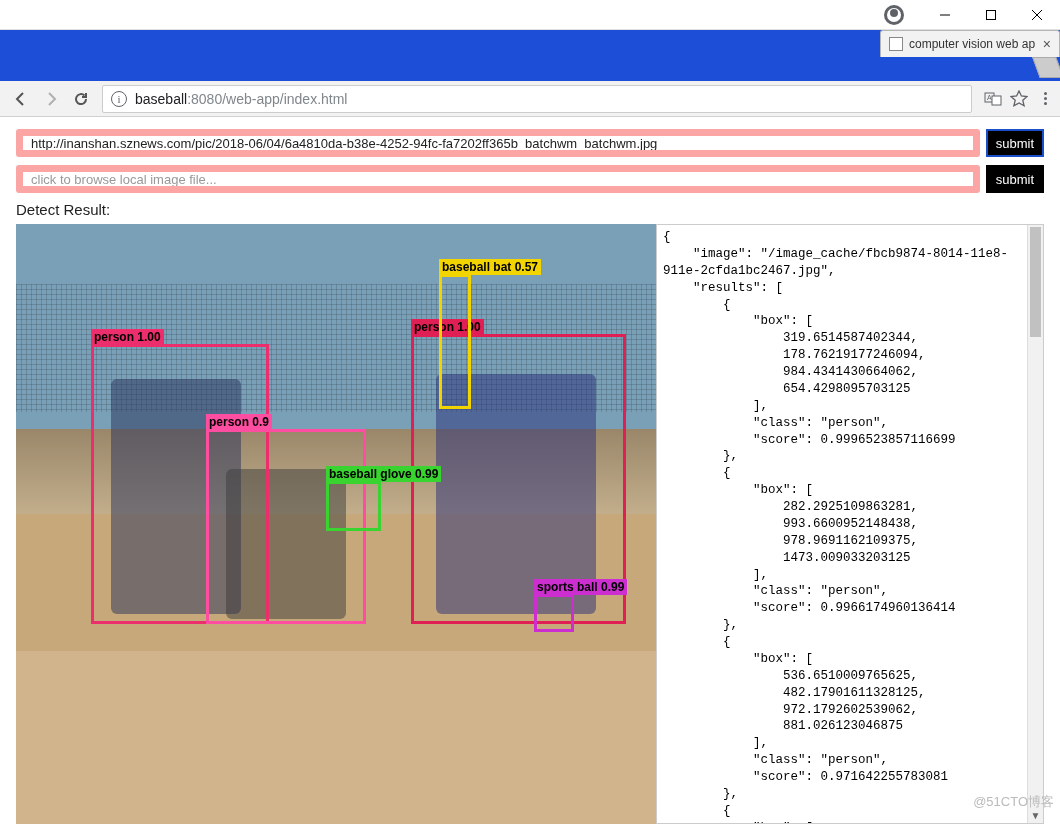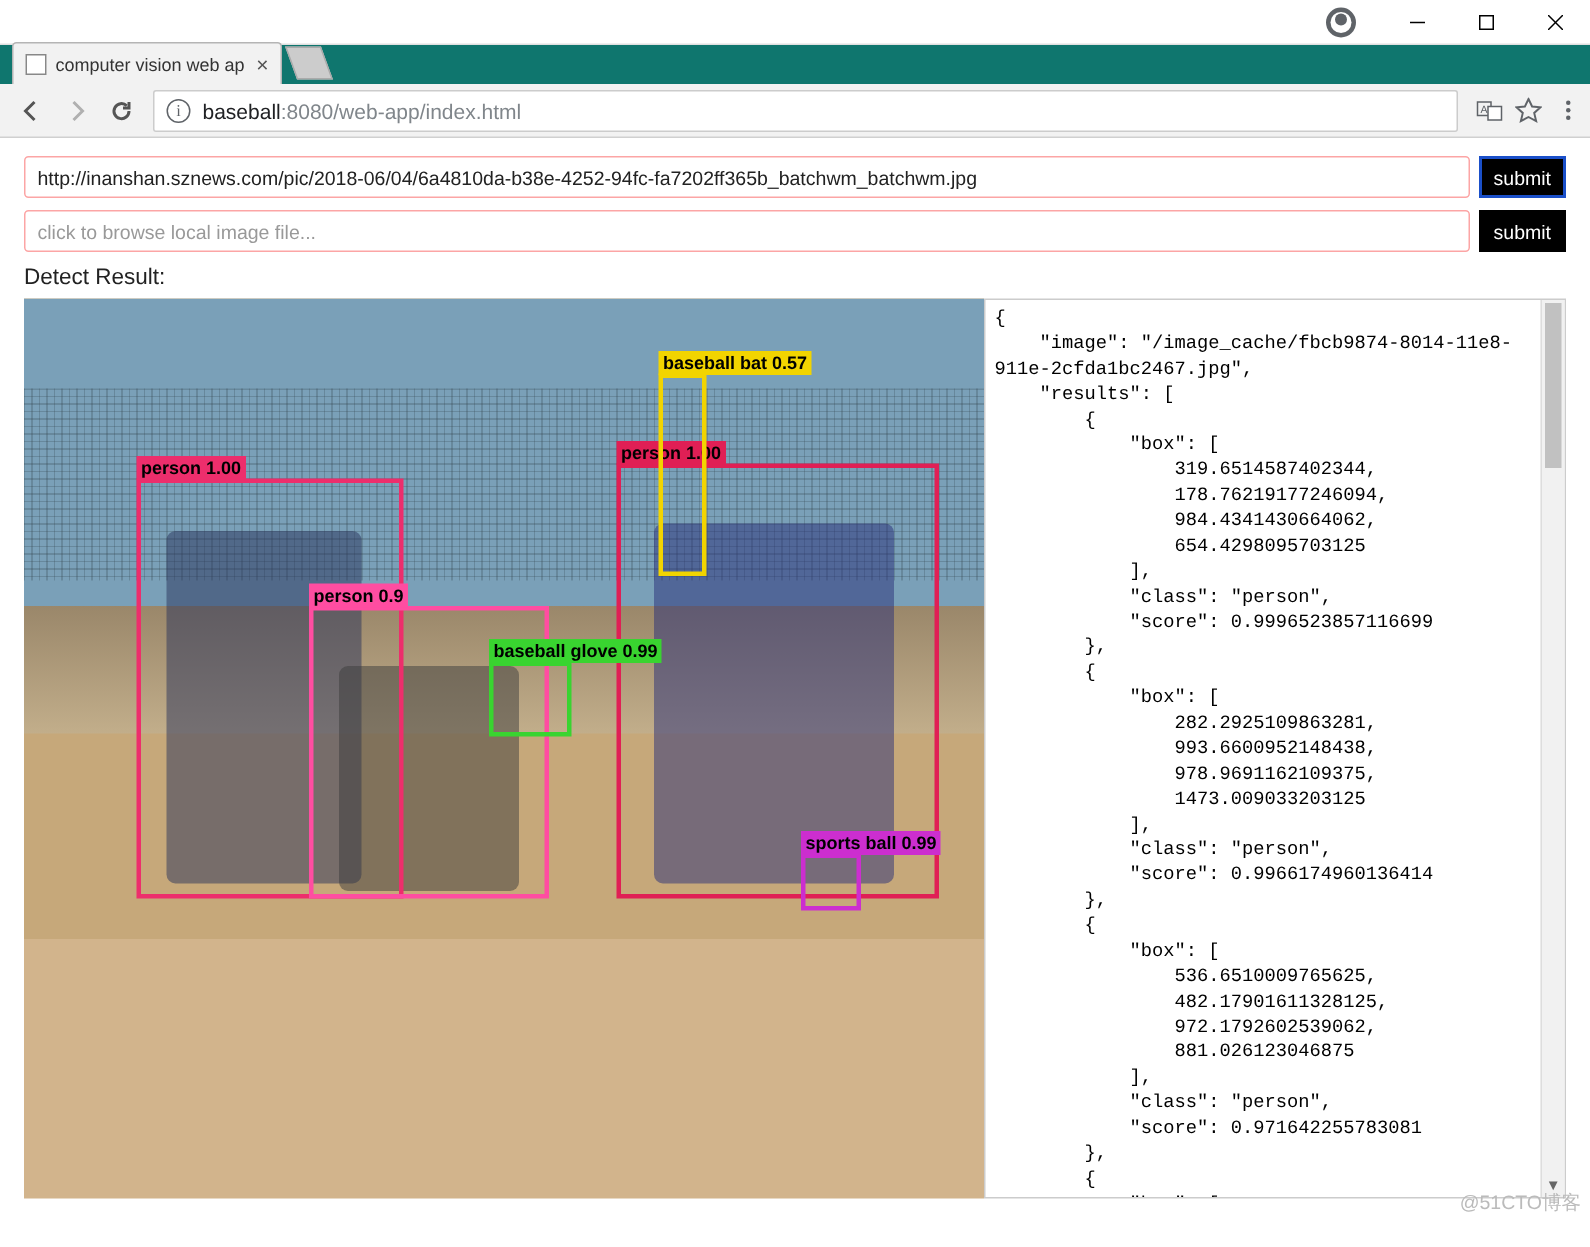--- a/index.html
+++ b/index.html
@@ -39,24 +39,25 @@
     background:#5f6368; z-index:2;
   }
   .winbtn {
     width: 46px; height: 30px;
     display:flex; align-items:center; justify-content:center;
     color:#000;
   }
   .winbtn svg { width:10px; height:10px; }
   
   .tabstrip {
-    height: 26px;
-    background: #0f766e;
+    height: 51px;
+    background: #1d4ed8;
     display:flex; align-items:flex-end;
     padding-left: 8px;
+    flex-direction: column;
   }
   .tab {
     height: 28px;
     background:#f2f2f2;
     border:1px solid #b5b5b5;
     border-bottom:none;
     border-top-left-radius:3px;
     border-top-right-radius:3px;
     display:flex; align-items:center;
     padding:0 8px;
@@ -117,21 +118,21 @@
   .menu-icon span{width:3px;height:3px;background:#5f6368;border-radius:50%;}
   
   .page {
     padding: 12px 16px;
   }
   .form-row {
     display:flex; gap:6px; margin-bottom:8px;
   }
   .url-input {
     flex:1; height:28px;
-    border:1px solid #fca5a5;
+    border:7px solid #fca5a5;
     border-radius:3px;
     padding:0 8px;
     font-size:13px;
     color:#222;
   }
   .url-input::placeholder { color:#999; }
   .submit-btn {
     background:#000; color:#fff;
     border:2px solid #1a4fc9;
     font-weight:normal;
@@ -333,21 +334,21 @@
             </div>
             <div class="bbox" style="border-color: rgb(255, 77, 161); left: 190px; top: 205px; width: 160px; height: 195px;">
               <div class="lbl" style="background: rgb(255, 77, 161);">person 0.9</div>
             </div>
             <div class="bbox" style="border-color: rgb(224, 31, 85); left: 395px; top: 110px; width: 215px; height: 290px;">
               <div class="lbl" style="background: rgb(224, 31, 85);">person 1.00</div>
             </div>
             <div class="bbox" style="border-color: rgb(242, 212, 0); left: 423px; top: 50px; width: 32px; height: 135px;">
               <div class="lbl" style="background: rgb(242, 212, 0);">baseball bat 0.57</div>
             </div>
-            <div class="bbox" style="border-color: rgb(57, 212, 48); left: 310px; top: 242px; width: 55px; height: 50px;">
+            <div class="bbox" style="border-color: rgb(57, 212, 48); left: 310px; top: 257px; width: 55px; height: 50px;">
               <div class="lbl" style="background: rgb(57, 212, 48);">baseball glove 0.99</div>
             </div>
             <div class="bbox" style="border-color: rgb(204, 46, 207); left: 518px; top: 370px; width: 40px; height: 38px;">
               <div class="lbl" style="background: rgb(204, 46, 207);">sports ball 0.99</div>
             </div>
           </div>
       </div>
     </div>
 
     <div class="json-pane">

